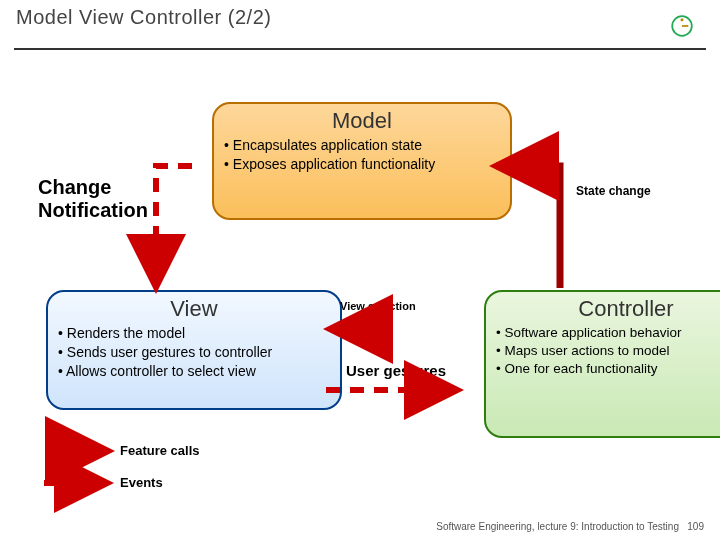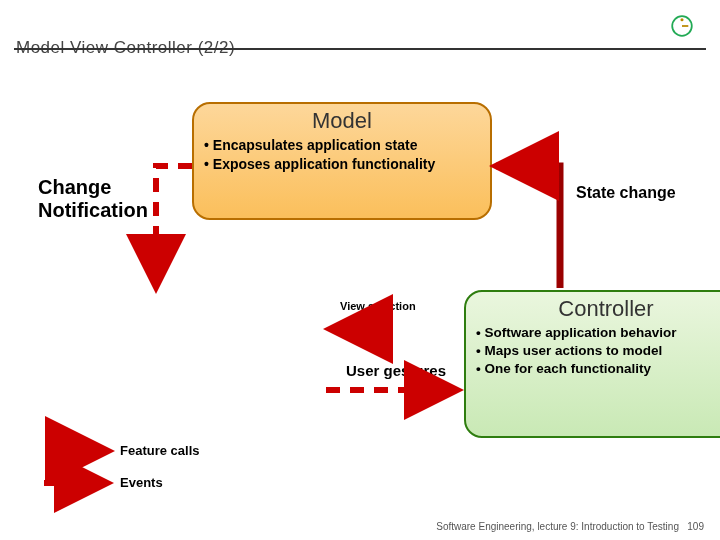--- a/index.html
+++ b/index.html
@@ -1,22 +1,22 @@
 <!DOCTYPE html>
 <html><head>
 <meta charset="utf-8">
 <style>
   html,body{margin:0;padding:0;width:720px;height:540px;font-family:Verdana,Geneva,sans-serif;background:#fff;color:#000;}
   .slide{position:relative;width:720px;height:540px;}
-  .title{position:absolute;left:16px;top:6px;font-size:17px;color:#444;letter-spacing:0.5px;margin-top:32px;}
+  .title{position:absolute;left:16px;top:6px;font-size:20px;color:#444;letter-spacing:0.5px;}
   .logo{position:absolute;right:24px;top:12px;width:28px;height:28px;}
   .hr{position:absolute;left:14px;top:48px;width:692px;height:0;border-top:2px solid #333;}
-  .box{position:absolute;border:2px solid;border-radius:18px;box-sizing:border-box;}
+  .box{position:absolute;border:2px solid;border-radius:18px;box-sizing:border-box;margin-left:20px;}
   .box-title{text-align:center;font-size:22px;color:#333;margin-top:4px;}
-  .box-body{font-family:Arial,Helvetica,sans-serif;font-size:14px;font-weight:bold;line-height:1.35;padding:2px 0 6px 10px;}
+  .box-body{font-family:Arial,Helvetica,sans-serif;font-size:14px;font-weight:normal;line-height:1.35;padding:2px 0 6px 10px;}
   .label{position:absolute;font-family:Arial,Helvetica,sans-serif;font-weight:bold;}
   .legend-text{position:absolute;font-family:Arial,Helvetica,sans-serif;font-size:13px;font-weight:bold;}
   .footer{position:absolute;right:16px;bottom:8px;font-family:Arial,Helvetica,sans-serif;font-size:10px;color:#555;margin-top:24px;}
   svg{display:block;}
 </style>
 </head>
 <body>
 <div class="slide">
 
 <div class="title">Model View Controller (2/2)</div>
@@ -30,33 +30,41 @@
 <div class="hr"></div>
 
 <div class="box" style="left:192px;top:102px;width:300px;height:118px;background:linear-gradient(#FDD79A,#FBBF5B);border-color:#B86E00;">
   <div class="box-title">Model</div>
   <div class="box-body">
     <div>• Encapsulates application state</div>
     <div>• Exposes application functionality</div>
   </div>
 </div>
 
+<div class="box" style="left:26px;top:290px;width:296px;height:120px;background:linear-gradient(#F2F8FF,#CFE4FB);border-color:#003E8A;">
+  <div class="box-title">View</div>
+  <div class="box-body">
+    <div>• Renders the model</div>
+    <div>• Sends user gestures to controller</div>
+    <div>• Allows controller to select view</div>
+  </div>
+</div>
 
 <div class="box" style="left:464px;top:290px;width:284px;height:148px;background:linear-gradient(#EAF6DE,#C9E9B5);border-color:#2E7D0F;">
   <div class="box-title">Controller</div>
   <div class="box-body" style="font-size:13.5px;">
     <div>• Software application behavior</div>
     <div>• Maps user actions to model</div>
     <div>• One for each functionality</div>
   </div>
 </div>
 
 <div class="label" style="left:38px;top:176px;font-size:20px;white-space:pre;">Change
 Notification</div>
-<div class="label" style="left:576px;top:184px;font-size:16px;">State change</div>
+<div class="label" style="left:576px;top:184px;font-size:12px;">State change</div>
 <div class="label" style="left:340px;top:300px;font-size:11px;">View selection</div>
 <div class="label" style="left:346px;top:362px;font-size:15px;">User gestures</div>
 
 <svg style="position:absolute;left:0;top:0;" width="720" height="540">
   <defs>
     <marker id="ah" markerWidth="12" markerHeight="12" refX="9" refY="5" orient="auto">
       <path d="M0,0 L10,5 L0,10 Z" fill="#CC0000"></path>
     </marker>
     <linearGradient id="redgrad" x1="0" y1="0" x2="1" y2="0">
       <stop offset="0%" stop-color="#E33"></stop>

